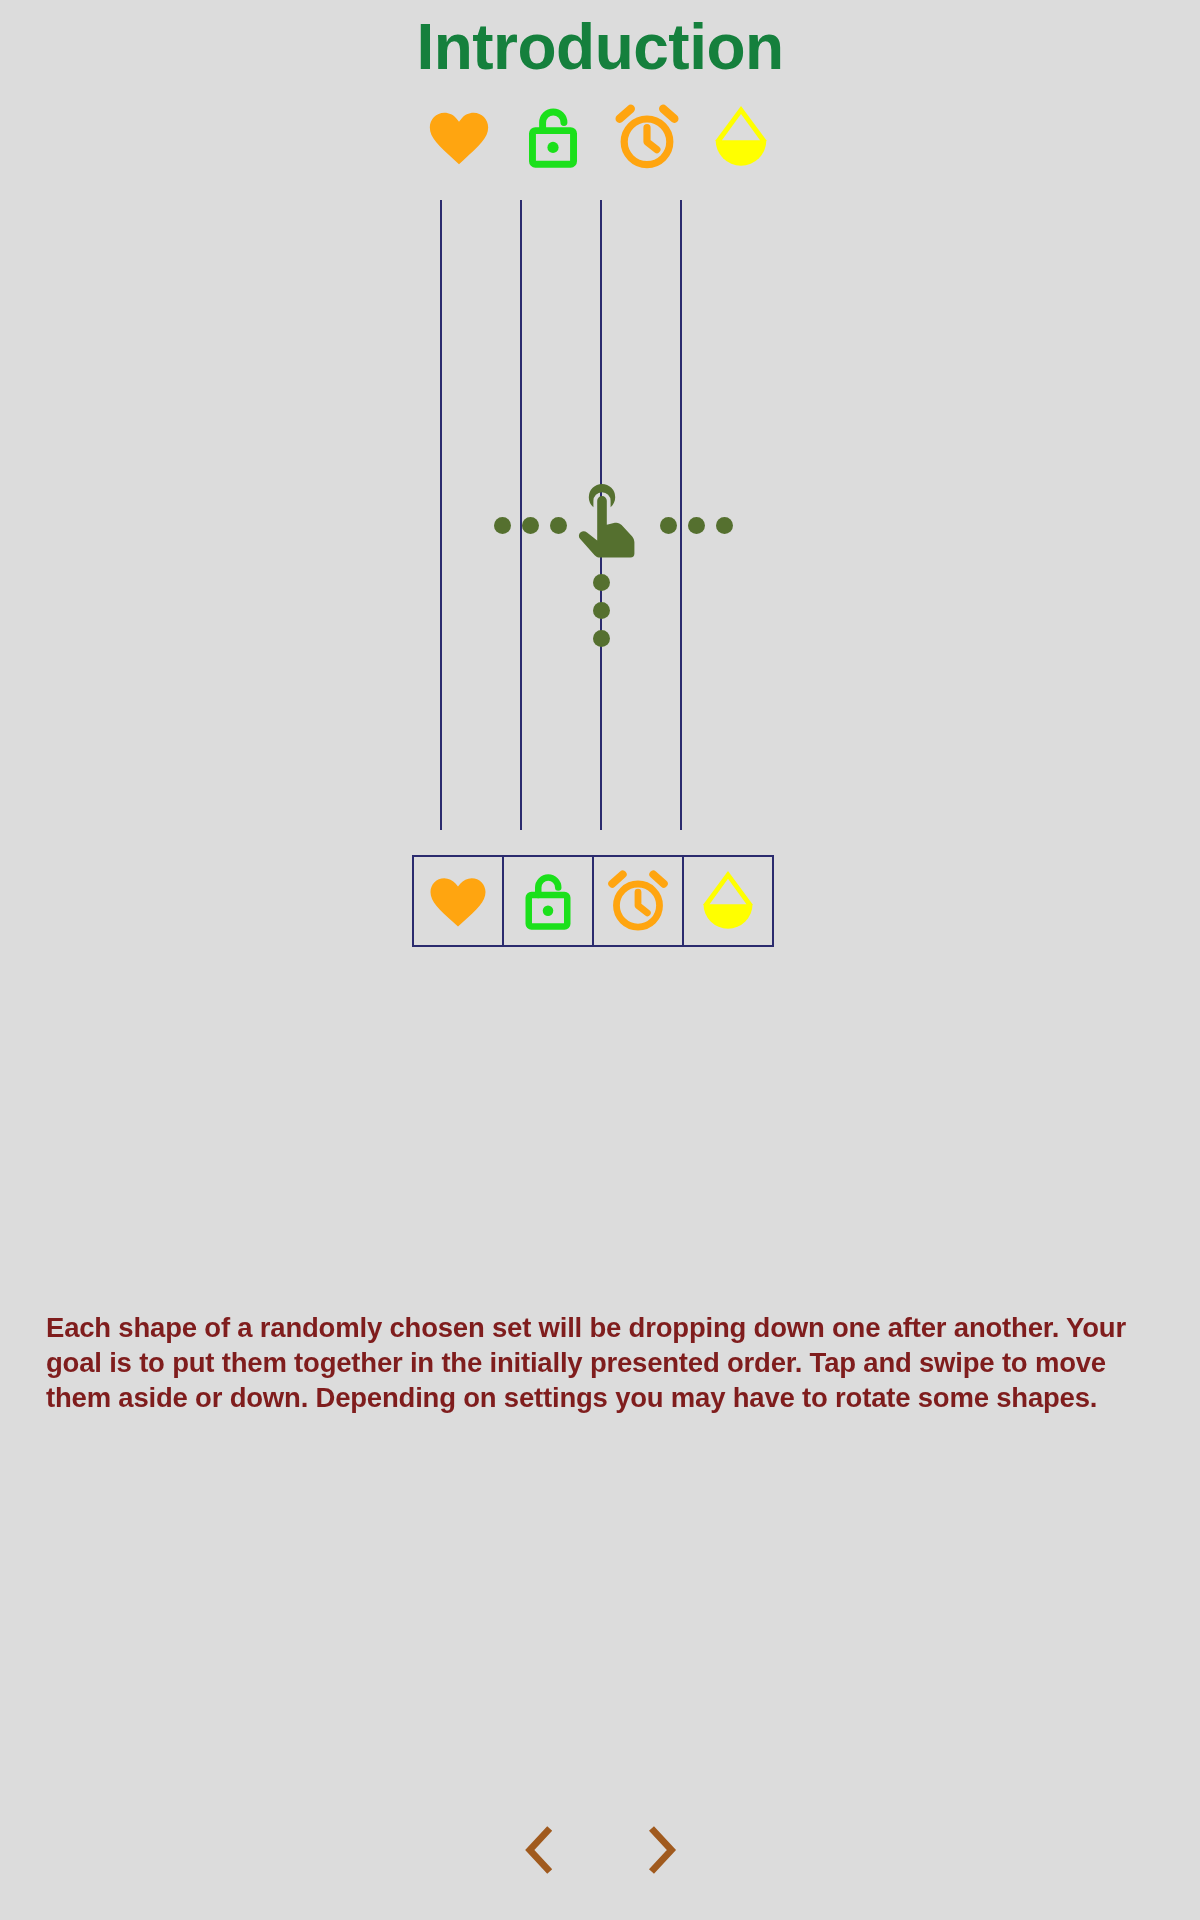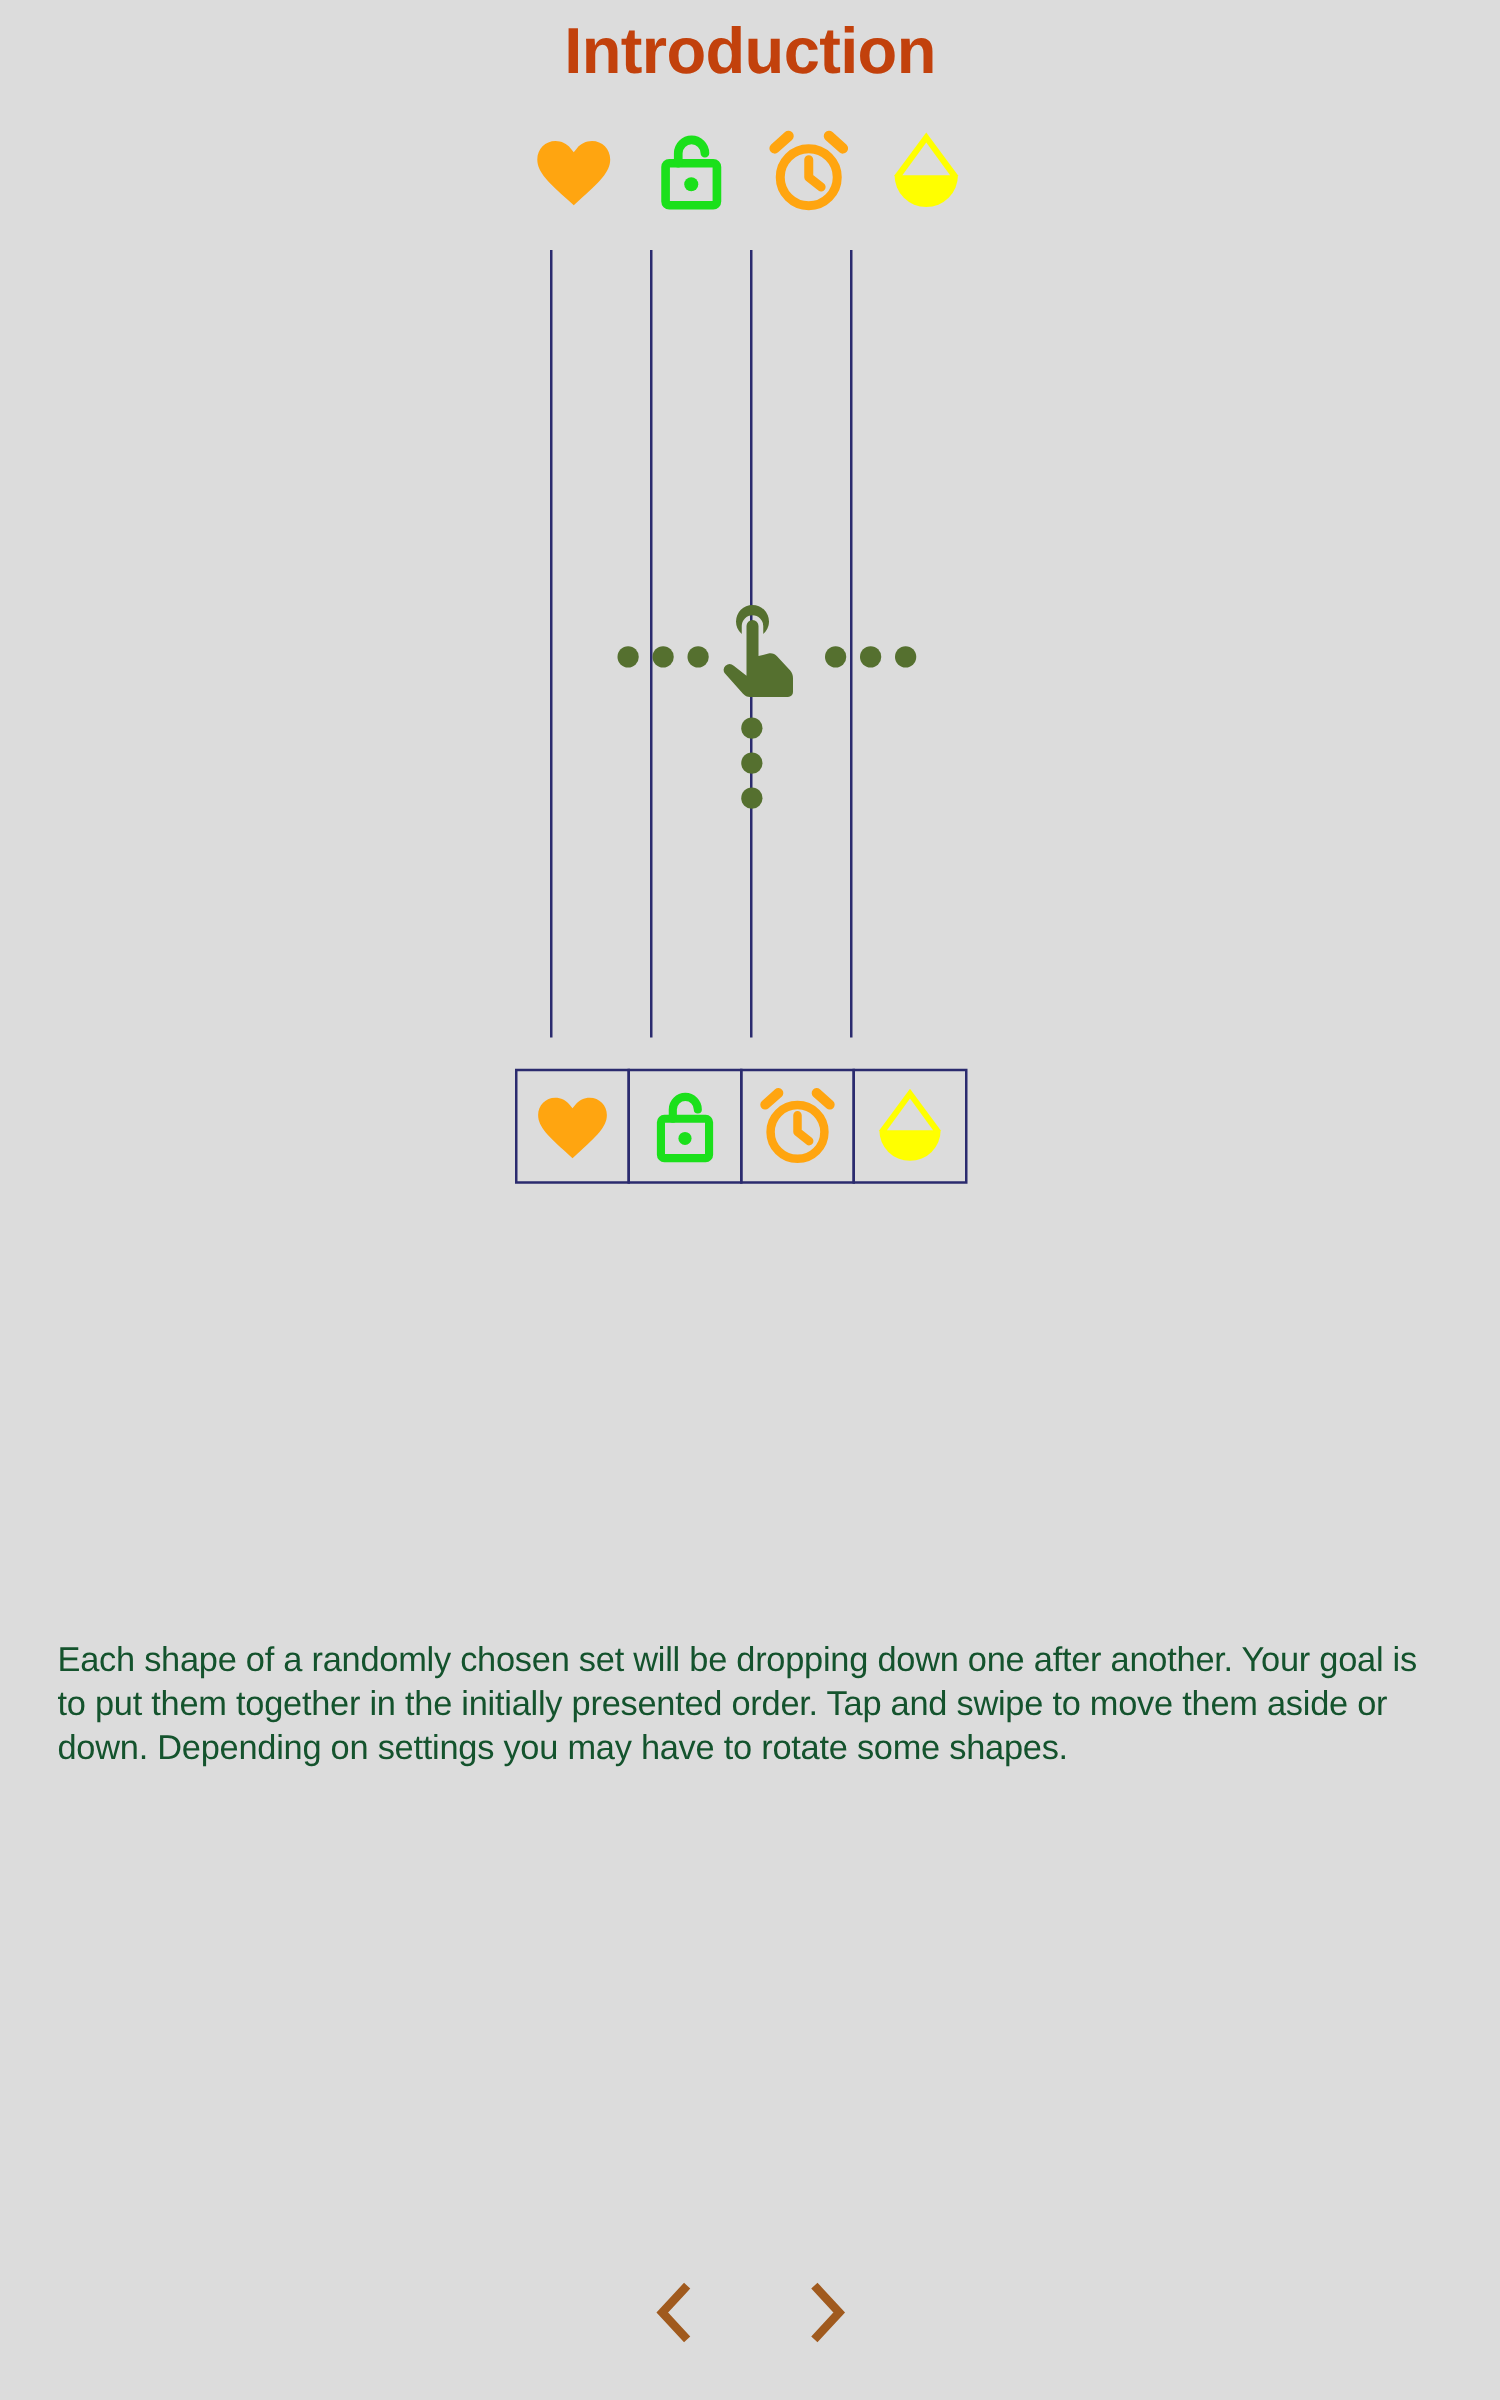--- a/index.html
+++ b/index.html
@@ -15,23 +15,23 @@
     overflow: hidden;
   }
 
   
   #page-title {
     position: absolute;
     top: 14px;
     left: 0;
     width: 1200px;
     text-align: center;
-    font-size: 52px;
+    font-size: 64px;
     font-weight: bold;
-    color: #c2410c;
+    color: #15803d;
     letter-spacing: -0.5px;
     line-height: 1.05;
   }
 
   
   #preview-row {
     position: absolute;
     top: 100px;
     left: 412px;
     width: 376px;
@@ -105,22 +105,22 @@
     background: transparent;
   }
 
   
   #description {
     position: absolute;
     top: 1310px;
     left: 46px;
     width: 1110px;
     font-size: 27.5px;
-    font-weight: normal;
-    color: #14532d;
+    font-weight: bold;
+    color: #7f1d1d;
     line-height: 1.28;
     letter-spacing: -0.2px;
   }
 
   
   #bottom-nav {
     position: absolute;
     top: 1820px;
     left: 0;
     width: 1200px;

